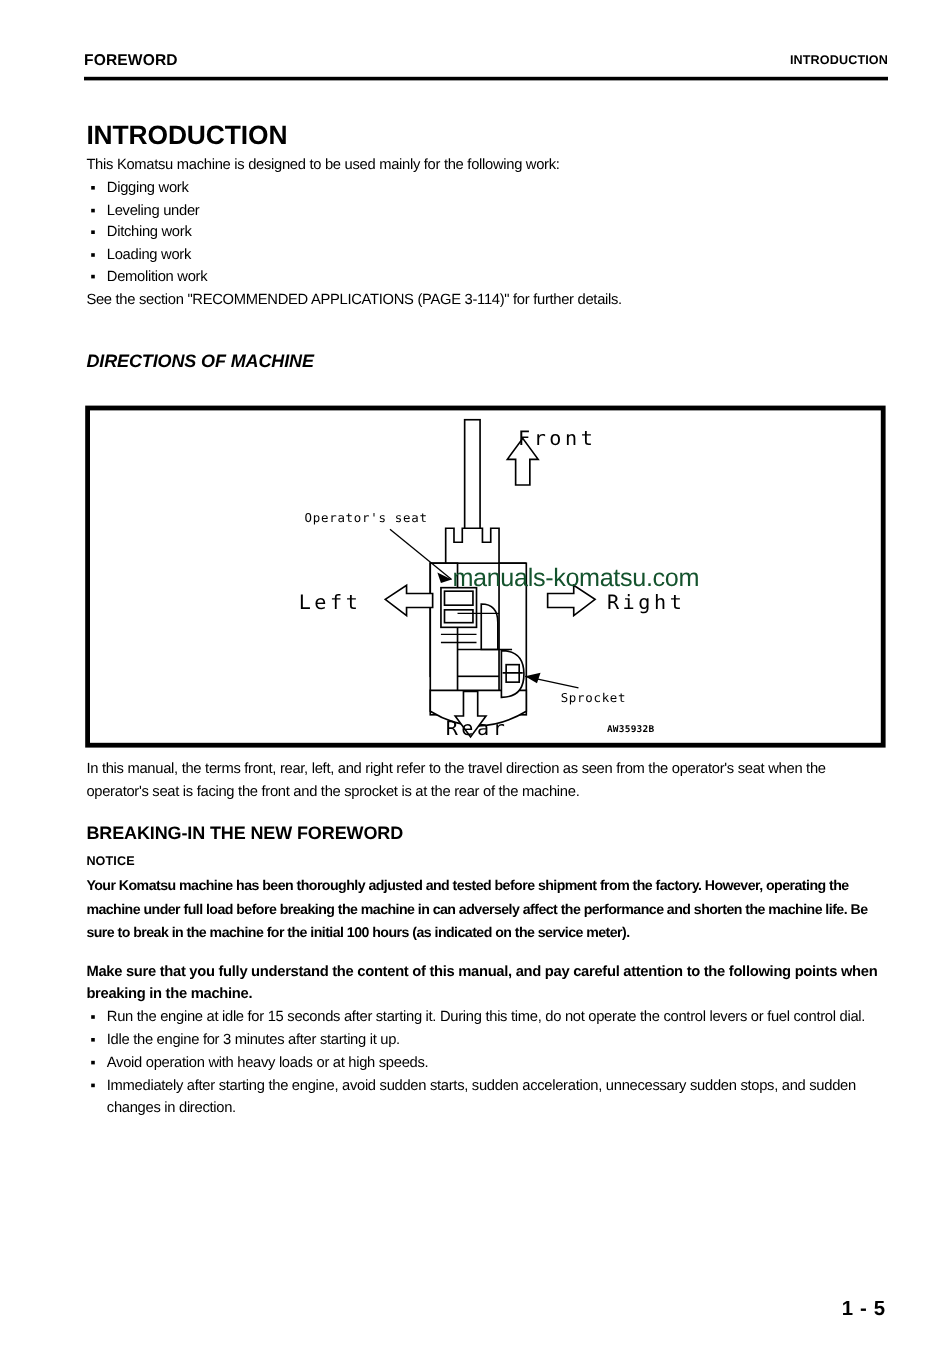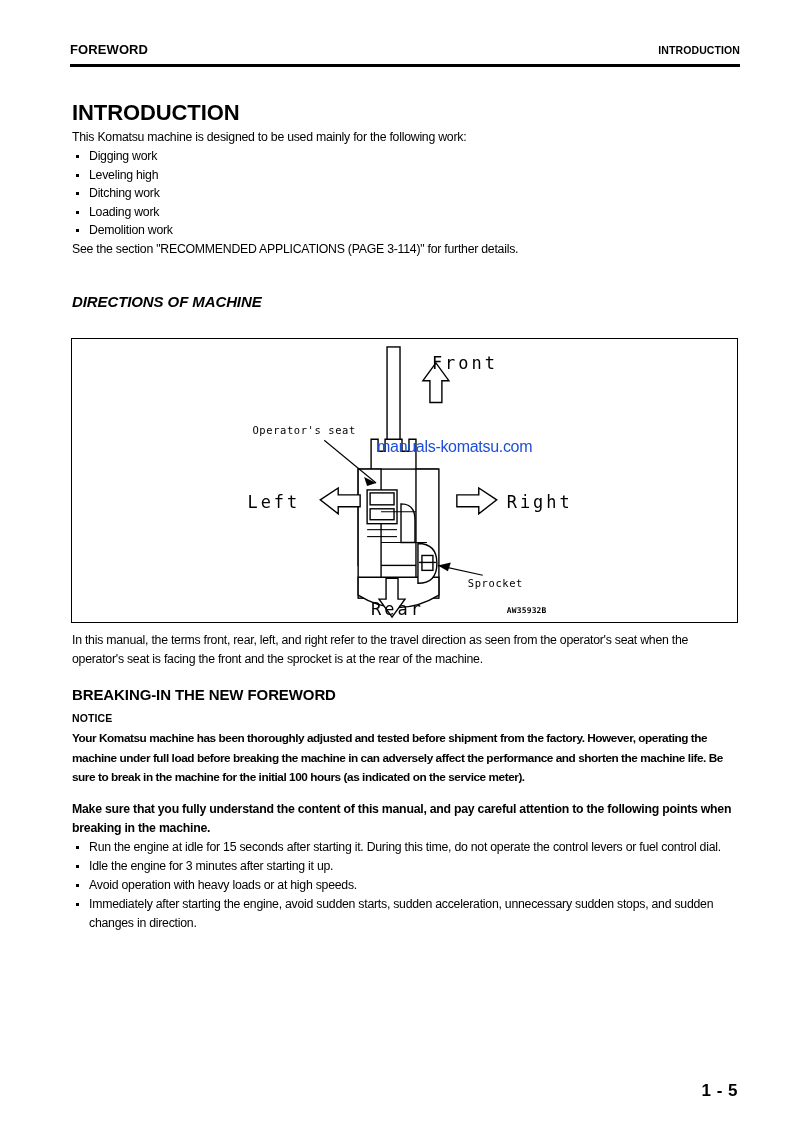--- a/index.html
+++ b/index.html
@@ -129,21 +129,21 @@
     letter-spacing: -0.45px;
   }
 
   
   #figure-box {
     position: absolute;
     left: 71px;
     top: 338px;
     width: 667px;
     height: 285px;
-    border: 1px solid #000000;
+    border: 4px solid #000000;
     box-sizing: border-box;
     overflow: hidden;
   }
   #figure-svg { display: block; width: 100%; height: 100%; }
   .fig-label {
     font-family: "DejaVu Sans Mono", monospace;
     fill: #000000;
   }
   .fig-dir {
     font-size: 17px;
@@ -162,24 +162,24 @@
   }
   .ln { fill: none; stroke: #000000; stroke-width: 1.4; }
   .ln-thin { fill: none; stroke: #000000; stroke-width: 1.1; }
   .arrow-outline { fill: #ffffff; stroke: #000000; stroke-width: 1.4; }
   .shape-w { fill: #ffffff; stroke: #000000; stroke-width: 1.4; }
 
   
   #watermark {
     position: absolute;
     left: 377px;
-    top: 438px;
-    font-size: 16px;
+    top: 470px;
+    font-size: 21px;
     letter-spacing: -0.3px;
-    color: #1d4ed8;
+    color: #14532d;
     white-space: nowrap;
   }
 
   
   #page-number {
     position: absolute;
     right: 55px;
     top: 1081px;
     font-size: 17px;
     font-weight: bold;
@@ -195,21 +195,21 @@
     <span class="hdr-left">FOREWORD</span>
     <span class="hdr-right">INTRODUCTION</span>
   </div>
   <div class="header-rule"></div>
 
   <div class="h1" id="intro-title">INTRODUCTION</div>
   <div class="body-text" id="intro-lead">This Komatsu machine is designed to be used mainly for the following work:</div>
 
   <ul class="bullets" id="work-list">
     <li>Digging work</li>
-    <li>Leveling high</li>
+    <li>Leveling under</li>
     <li>Ditching work</li>
     <li>Loading work</li>
     <li>Demolition work</li>
   </ul>
 
   <div class="body-text" id="recommended-line">See the section "RECOMMENDED APPLICATIONS (PAGE 3-114)" for further details.</div>
 
   <div class="h2" id="directions-title">DIRECTIONS OF MACHINE</div>
 
   <div id="figure-box">

